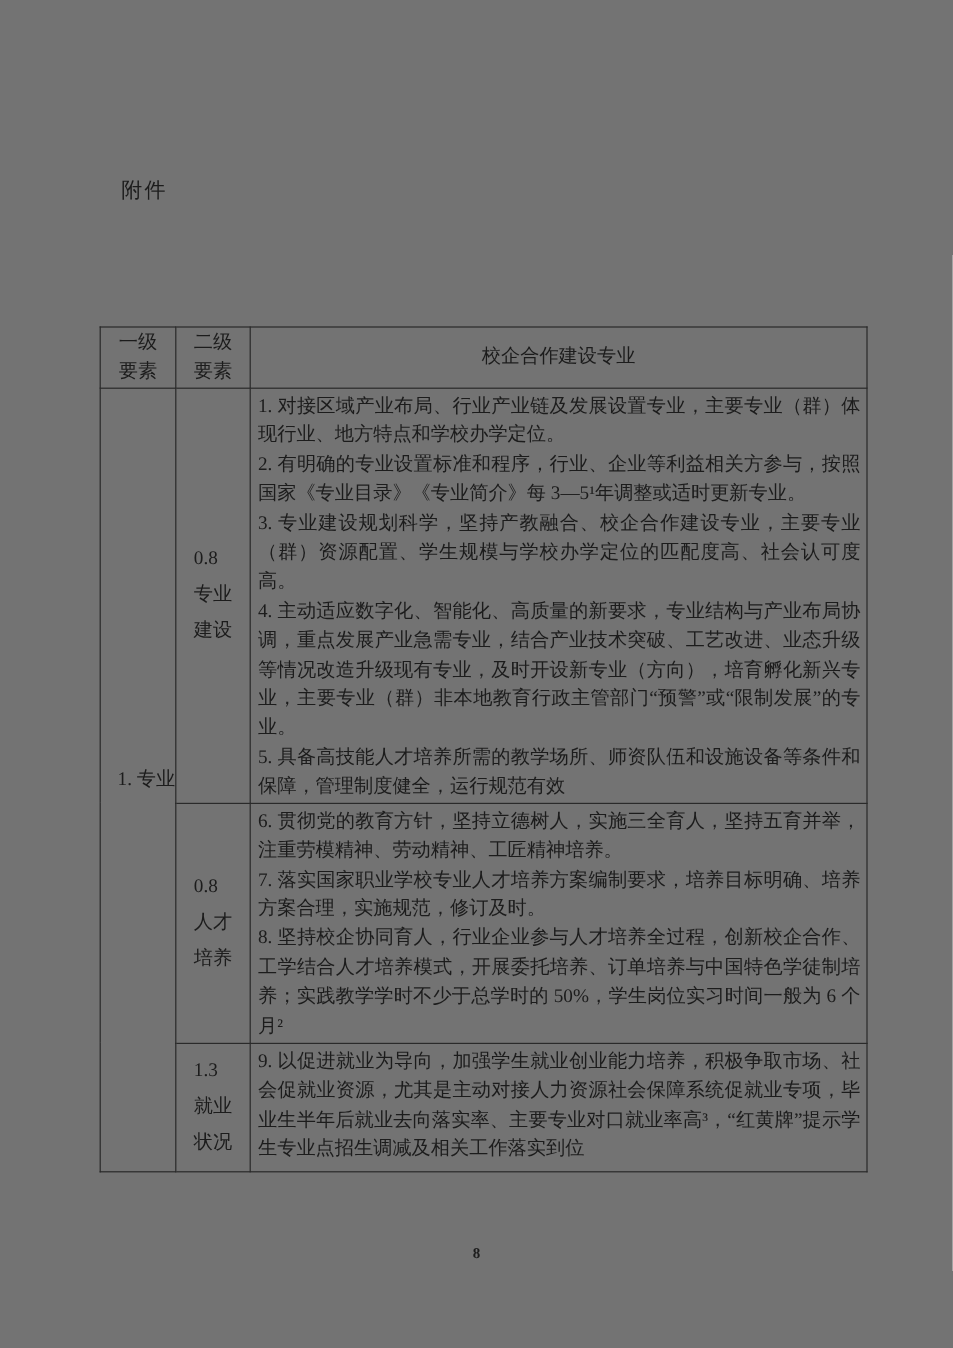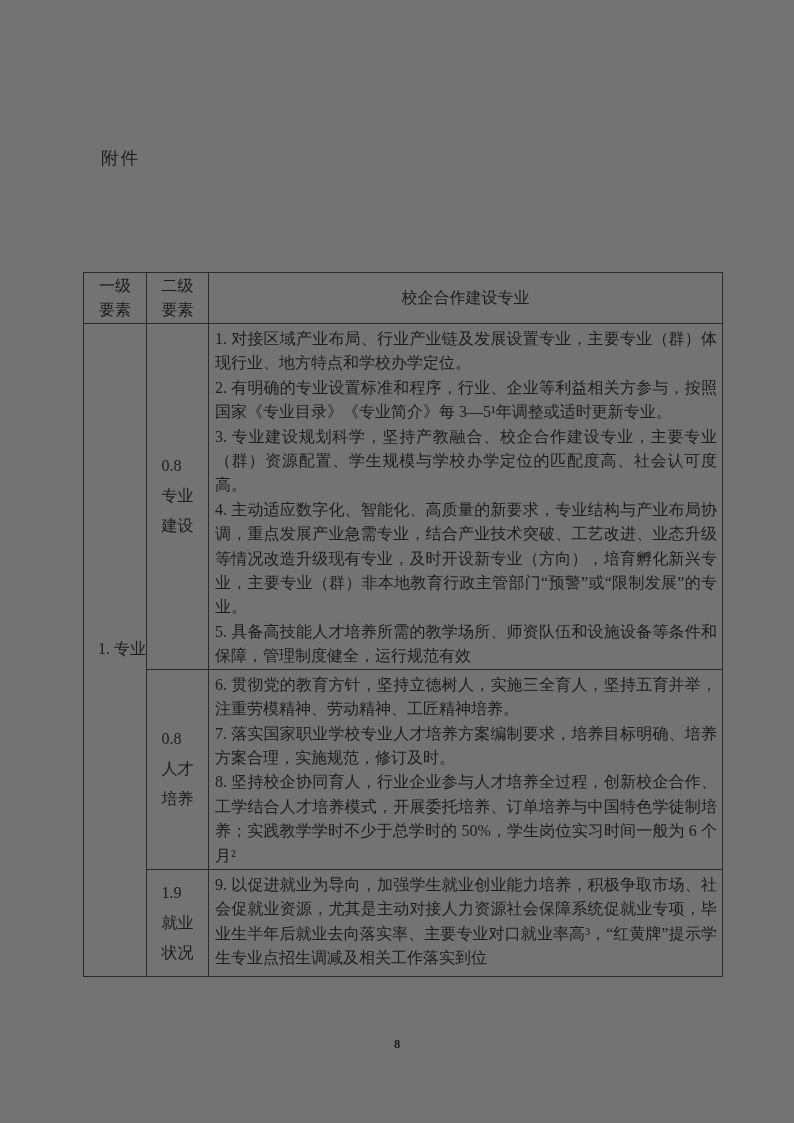--- a/index.html
+++ b/index.html
@@ -140,21 +140,21 @@
 培养</span>
           </td>
           <td class="criteria">
             <p>6. 贯彻党的教育方针，坚持立德树人，实施三全育人，坚持五育并举，注重劳模精神、劳动精神、工匠精神培养。</p>
             <p>7. 落实国家职业学校专业人才培养方案编制要求，培养目标明确、培养方案合理，实施规范，修订及时。</p>
             <p>8. 坚持校企协同育人，行业企业参与人才培养全过程，创新校企合作、工学结合人才培养模式，开展委托培养、订单培养与中国特色学徒制培养；实践教学学时不少于总学时的 50%，学生岗位实习时间一般为 6 个月²</p>
           </td>
         </tr>
         <tr style="height:107px">
           <td class="sub">
-            <span class="sub-inner">1.9
+            <span class="sub-inner">1.3
 就业
 状况</span>
           </td>
           <td class="criteria">
             <p>9. 以促进就业为导向，加强学生就业创业能力培养，积极争取市场、社会促就业资源，尤其是主动对接人力资源社会保障系统促就业专项，毕业生半年后就业去向落实率、主要专业对口就业率高³，“红黄牌”提示学生专业点招生调减及相关工作落实到位</p>
           </td>
         </tr>
       </tbody>
     </table>
   </div>

